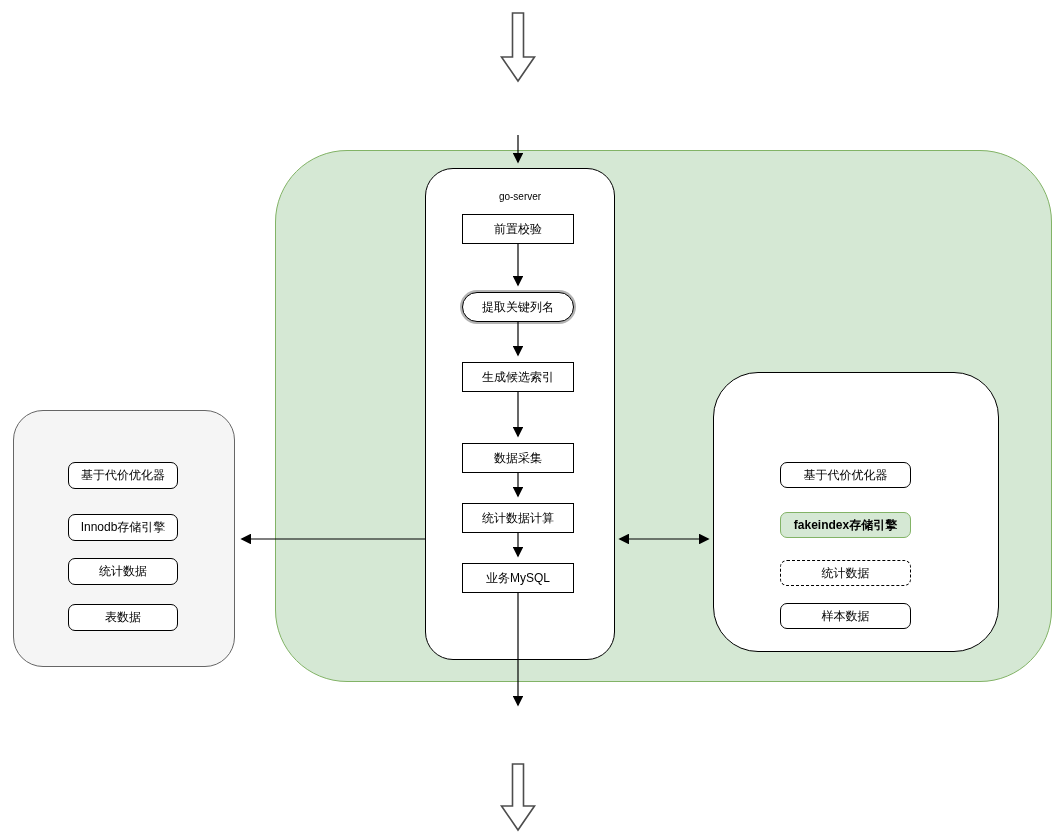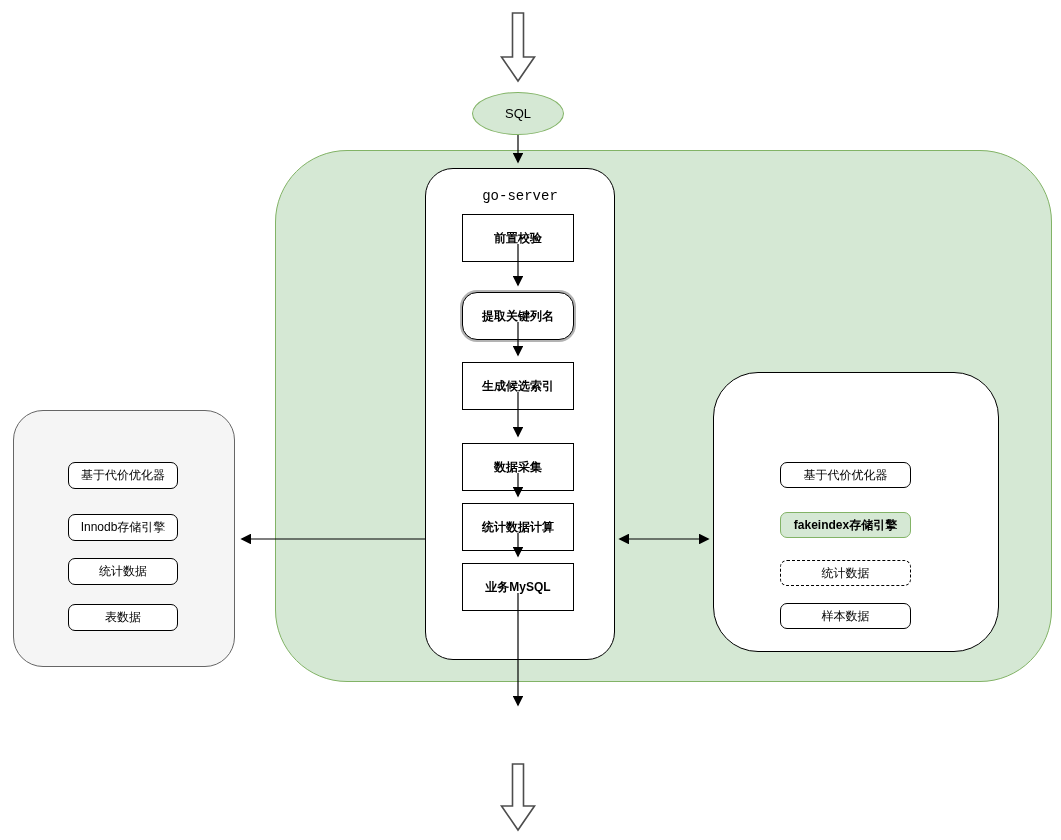--- a/index.html
+++ b/index.html
@@ -22,29 +22,29 @@
   }
 
   
   .panel-white{background:#ffffff;border:1px solid #000;}
   .go-server{left:425px;top:168px;width:190px;height:492px;border-radius:28px;}
   .mysql-panel{left:713px;top:372px;width:286px;height:280px;border-radius:45px;}
   .panel-gray{
     left:13px;top:410px;width:222px;height:257px;border-radius:30px;
     background:#f5f5f5;border:1px solid #666666;
   }
-  .panel-title{font-size:14px;height:18px;font-family:Liberation Mono, monospace;}
+  .panel-title{font-size:10px;height:18px;}
   .go-server-title{left:425px;top:187px;width:190px;}
   .mysql-title{left:713px;top:391px;width:286px;}
   .business-title{left:13px;top:421px;width:222px;}
 
   
   .step{
-    left:462px;width:112px;height:48px;
-    background:#ffffff;border:1px solid #000;font-size:12px;font-weight:bold;
+    left:462px;width:112px;height:30px;
+    background:#ffffff;border:1px solid #000;font-size:12px;
   }
   .step-highlight{box-shadow:0 0 0 2px #b3b3b3;border-radius:15px;}
 
   
   .chip{font-size:12px;border-radius:7px;}
   .chip-solid{background:#ffffff;border:1px solid #000;}
   .chip-green{background:#d5e8d4;border:1px solid #82b366;font-weight:bold;}
   .chip-dashed{background:#ffffff;border:1px dashed #000;}
   .mysql-chip{left:780px;width:131px;height:26px;}
   .biz-chip{left:68px;width:110px;height:27px;}
@@ -80,21 +80,20 @@
   <div class="abs center chip chip-green mysql-chip" style="top:512px">fakeindex存储引擎</div>
   <div class="abs center chip chip-dashed mysql-chip" style="top:560px">统计数据</div>
   <div class="abs center chip chip-solid mysql-chip" style="top:603px">样本数据</div>
 
   <div class="abs panel-gray"></div>
   <div class="abs center chip chip-solid biz-chip" style="top:462px">基于代价优化器</div>
   <div class="abs center chip chip-solid biz-chip" style="top:514px">Innodb存储引擎</div>
   <div class="abs center chip chip-solid biz-chip" style="top:558px">统计数据</div>
   <div class="abs center chip chip-solid biz-chip" style="top:604px">表数据</div>
 
-  <div class="abs center ellipse ellipse-in">SQL</div>
 
   <svg class="abs arrow-layer" width="1061" height="840" viewBox="0 0 1061 840">
     <defs>
       <marker id="ah" viewBox="0 0 10 10" refX="8.5" refY="5" markerWidth="9" markerHeight="9" orient="auto">
         <path d="M0 0 L10 5 L0 10 Z" fill="#000"></path>
       </marker>
     </defs>
 
     <polygon points="512.5,13 523.5,13 523.5,57 534.5,57 518,81 501.5,57 512.5,57" fill="#ffffff" stroke="#4d4d4d" stroke-width="1.6"></polygon>
 

